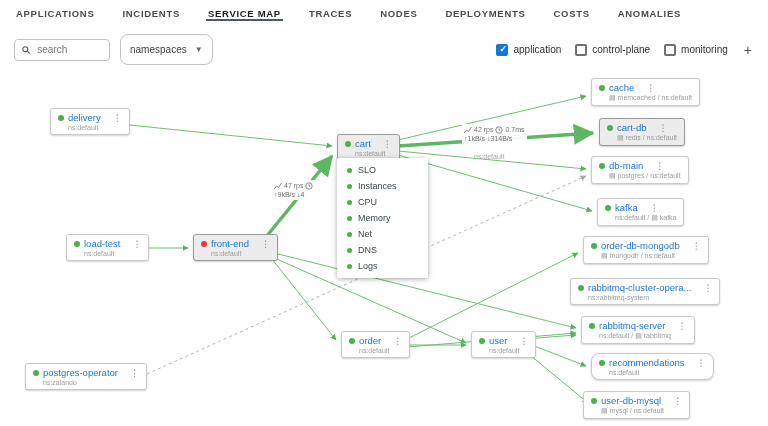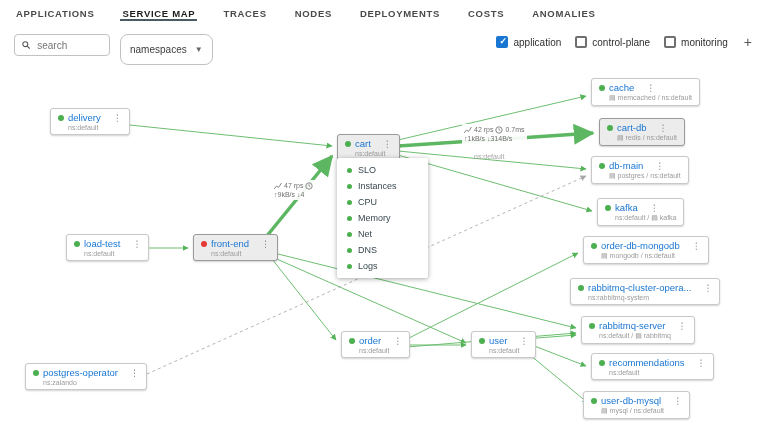--- a/index.html
+++ b/index.html
@@ -11,21 +11,21 @@
 
   
   .tabs { display:flex; align-items:center; gap:24px; padding:0 14px; height:28px; }
   .tab {
     font-size:9.5px; letter-spacing:.7px; font-weight:700; color:#4a4a4a;
     display:flex; align-items:center; padding:0 2px; cursor:pointer; border-bottom:2px solid transparent;
   }
   .tab.active { color:#1e1e1e; border-bottom:2px solid #4a5a63; }
 
   
-  .toolbar { display:flex; align-items:flex-start; gap:10px; padding:6px 14px 4px; }
+  .toolbar { display:flex; align-items:center; gap:10px; padding:6px 14px 4px; }
   .searchbox {
     display:flex; align-items:center; gap:5px; border:1px solid #c2c2c2; border-radius:4px;
     height:22px; padding:0 7px; width:96px; background:#fff;
   }
   .searchbox input { border:none; outline:none; width:100%; font-size:10px; color:#333; background:transparent; }
   .nsbox {
     display:flex; align-items:center; gap:8px; border:1px solid #c2c2c2; border-radius:8px;
     height:31px; padding:0 9px; font-size:10px; color:#3c3c3c; cursor:pointer; background:#fff;
   }
   .caret { font-size:8px; color:#666; }
@@ -63,20 +63,21 @@
     background:rgba(255,255,255,.92); padding:1px 2px; white-space:nowrap;
   }
   .el-row { display:flex; align-items:center; gap:2px; }
   .edge-ns { position:absolute; z-index:3; font-size:7px; color:#a5a5a5; white-space:nowrap; }
 </style>
 </head>
 <body>
 
 <div class="tabs">
   <div class="tab">APPLICATIONS</div>
+  <div class="tab">INCIDENTS</div>
   <div class="tab active">SERVICE MAP</div>
   <div class="tab">TRACES</div>
   <div class="tab">NODES</div>
   <div class="tab">DEPLOYMENTS</div>
   <div class="tab">COSTS</div>
   <div class="tab">ANOMALIES</div>
 </div>
 
 <div class="toolbar">
   <div class="searchbox">
@@ -321,21 +322,21 @@
 
 <div class="node" style="left:581px; top:316px;">
   <div class="row">
       <span class="dot"></span>
       <span class="name">rabbitmq-server</span>
       <span class="kebab">⋮</span>
     </div>
   <div class="sub">ns:default / ▤ rabbitmq</div>
 </div>
 
-<div class="node" style="left:591px; top:353px;">
+<div class="node" style="left:591px; top:353px;border-radius:8px;">
   <div class="row">
       <span class="dot"></span>
       <span class="name">recommendations</span>
       <span class="kebab">⋮</span>
     </div>
   <div class="sub">ns:default</div>
 </div>
 
 <div class="node" style="left:583px; top:391px;">
   <div class="row">

